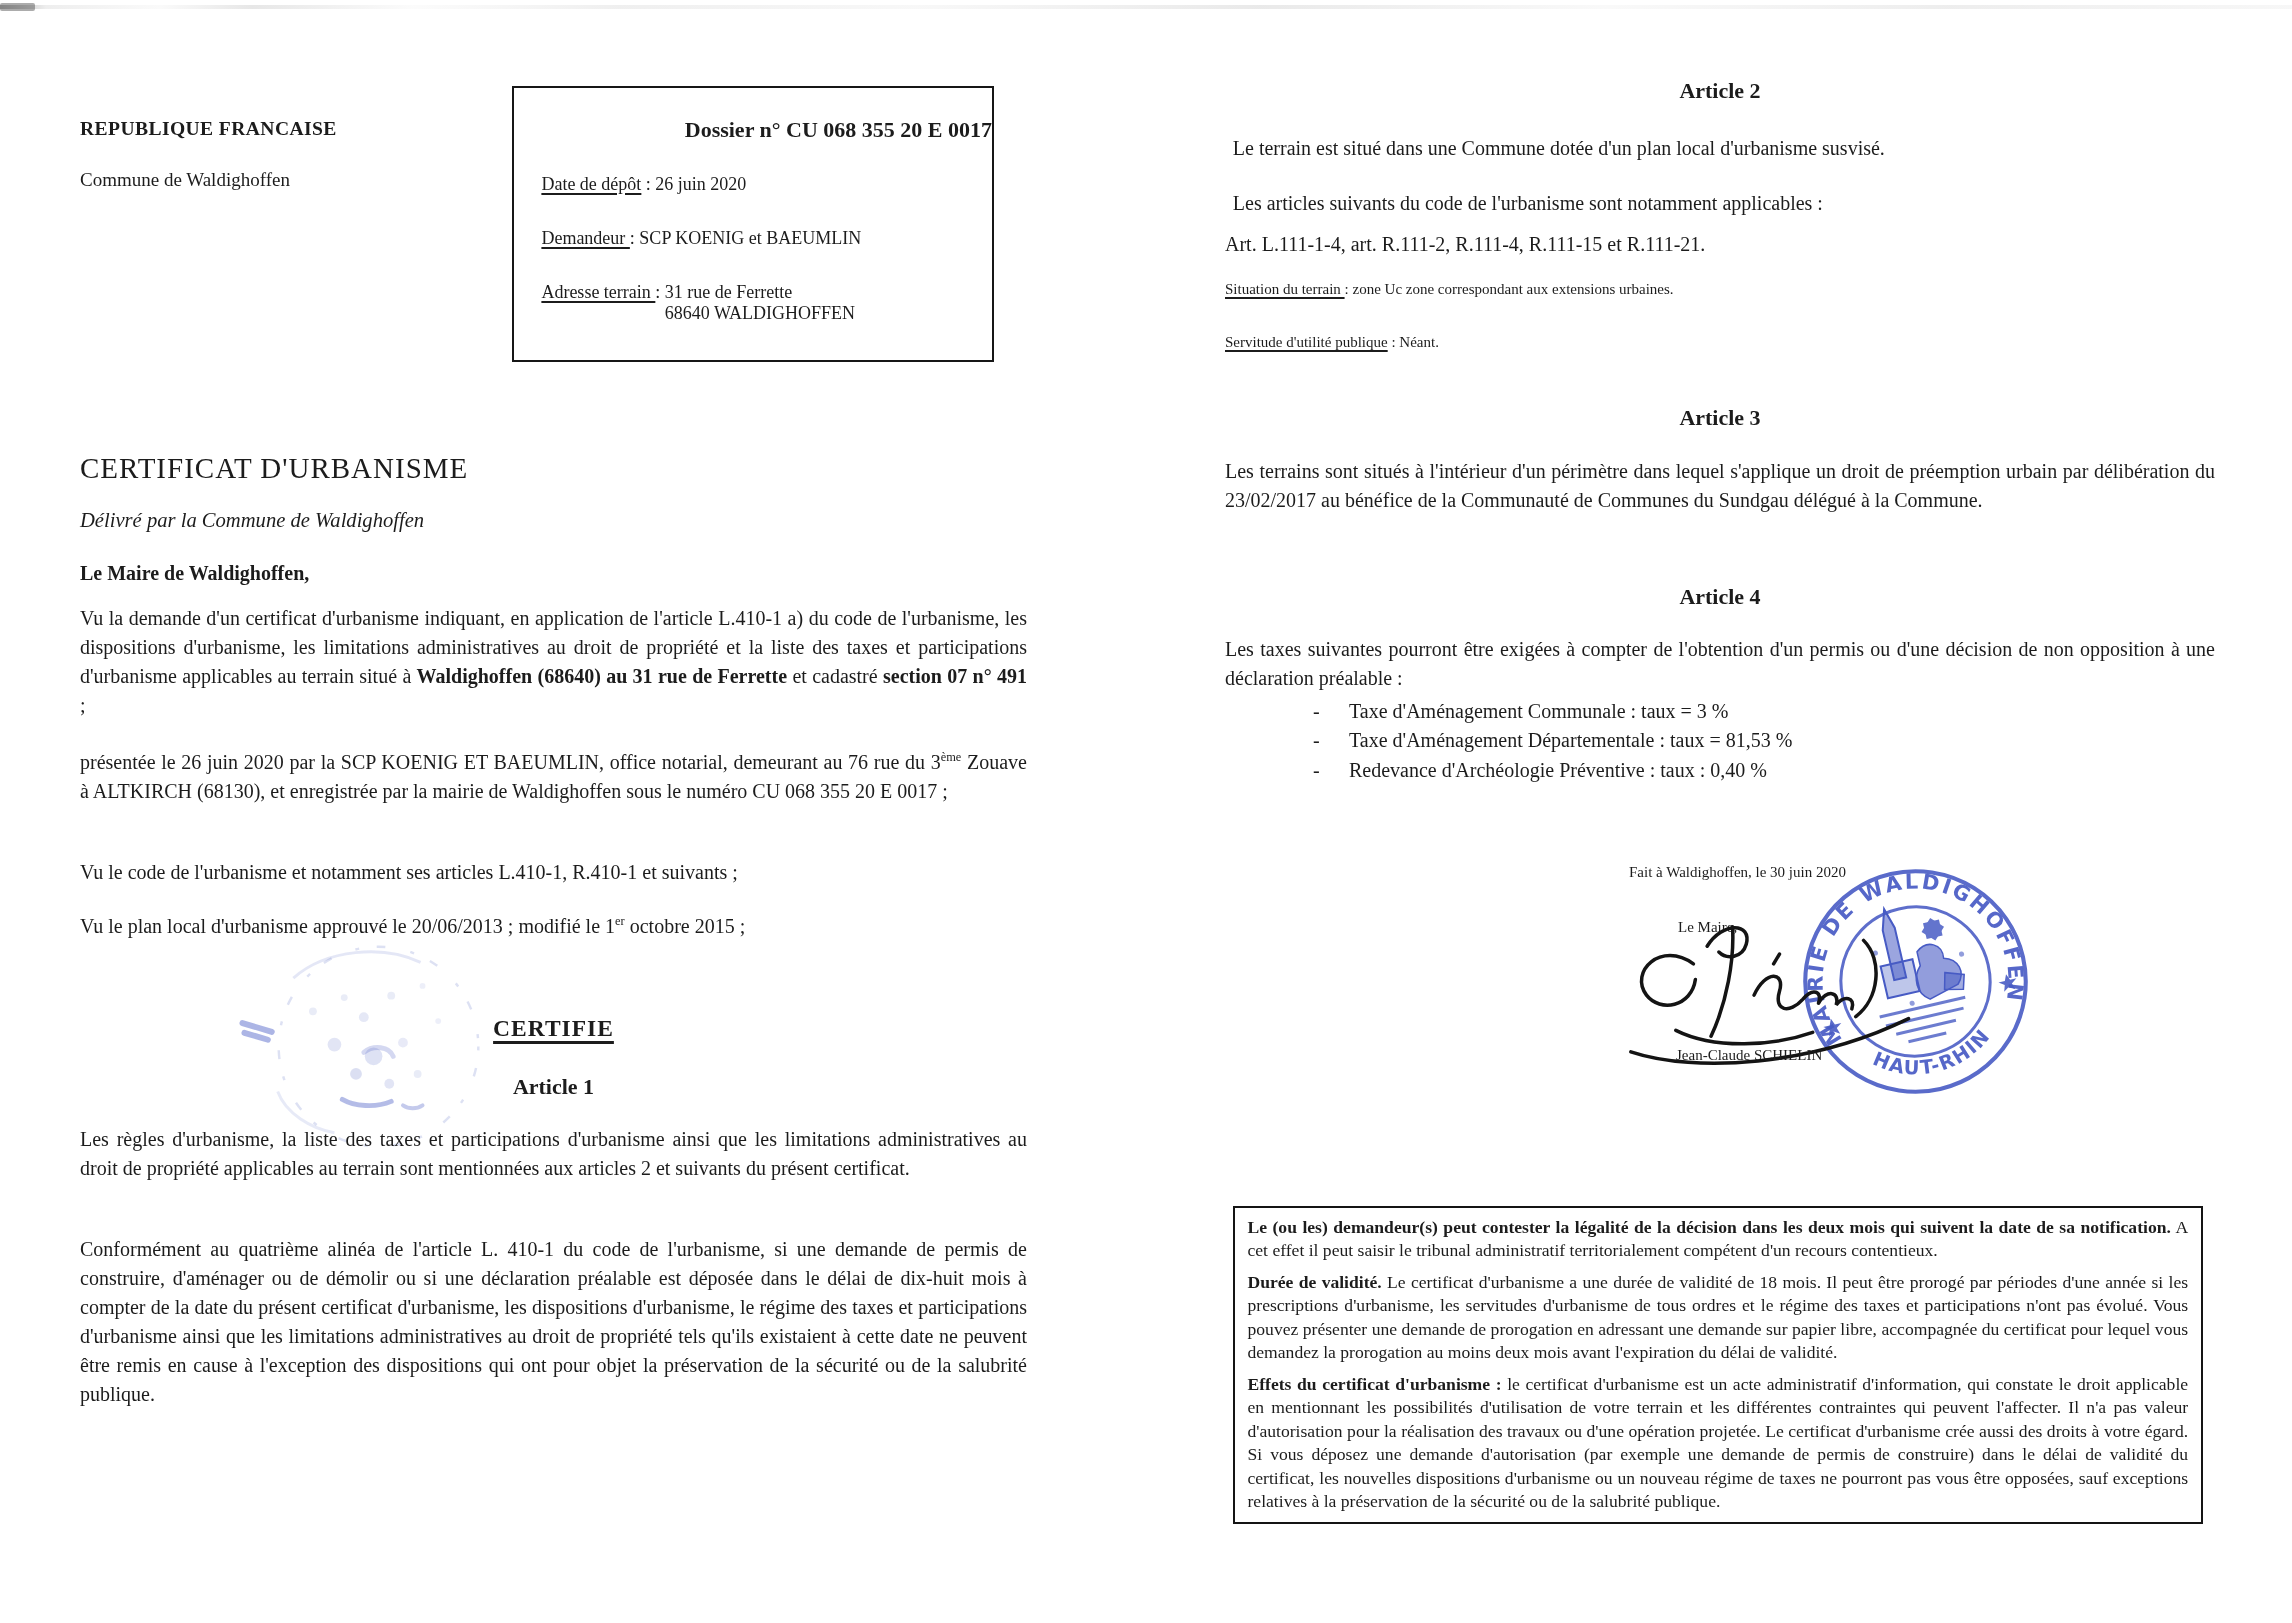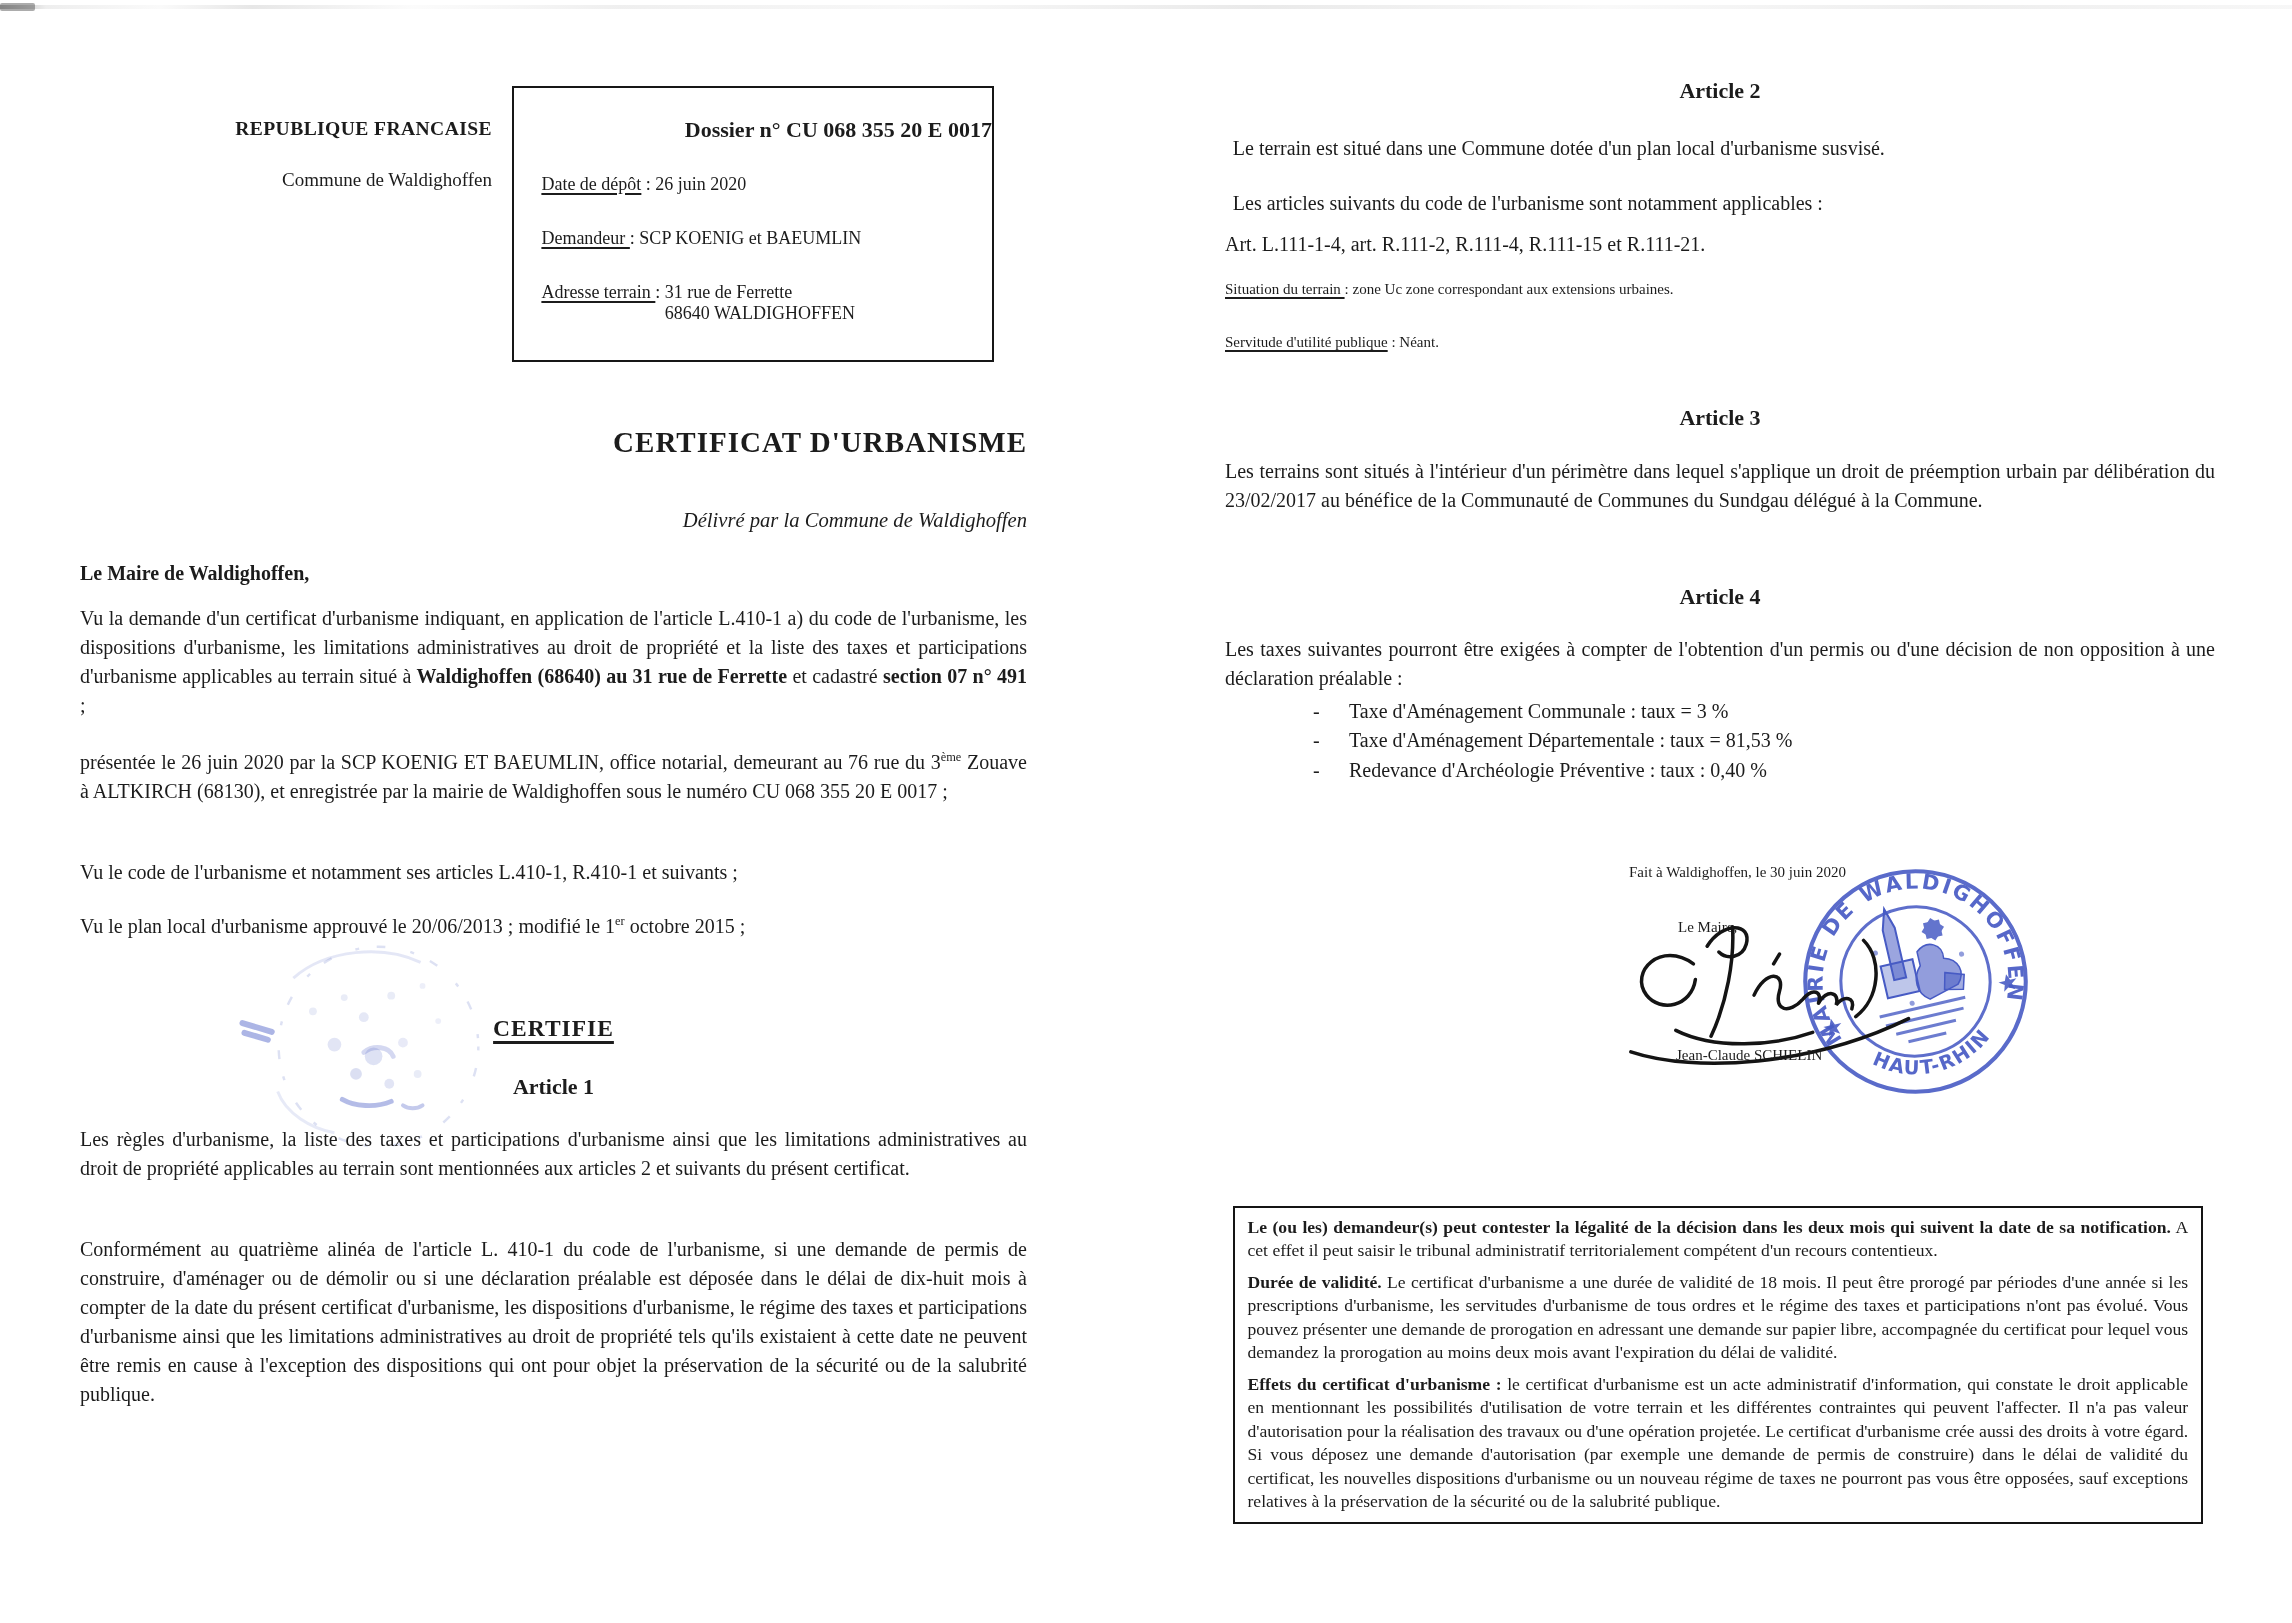--- a/index.html
+++ b/index.html
@@ -2,42 +2,42 @@
 <html><head>
 <meta charset="utf-8">
 <style>
   html,body{margin:0;padding:0;background:#e8e8e8;}
   .page{position:relative;width:2293px;height:1623px;background:#ffffff;
         font-family:"Liberation Serif", serif;color:#1c1c1c;overflow:hidden;}
   .abs{position:absolute;margin:0;}
   .b{font-weight:700;}
   sup{font-size:0.62em;line-height:0;vertical-align:super;}
   .ul{text-decoration:underline;text-underline-offset:2.9px;text-decoration-thickness:1.5px;}
-  .center{text-align:right;}
+  .center{text-align:left;}
   .just{text-align:justify;}
 
   
   .scan-top{position:absolute;top:4.9px;left:0;width:100%;height:3.9px;opacity:.45;
     background:linear-gradient(90deg,#4a4a4a 0%,#d9d9d9 2%,#f4f4f4 7%,#c9c9c9 11%,
       #f7f7f7 18%,#dcdcdc 27%,#efefef 40%,#cfcfcf 55%,#f2f2f2 70%,#d8d8d8 85%,#ededed 100%);}
   .scan-top-smudge{position:absolute;top:2.9px;left:0;width:35px;height:7.8px;background:#5a5a5a;opacity:.5;border-radius:2px;}
 
   
   .col-left{position:absolute;left:80px;top:0;width:947px;height:1623px;}
   .col-right{position:absolute;left:1225px;top:0;width:990px;height:1357px;}
 
   .rf{top:118px;left:0;width:412px;font-weight:700;font-size:19.6px;letter-spacing:0.4px;}
   .commune{top:169px;left:0;width:412px;font-size:19px;}
 
   .dossier-box{top:86px;left:432px;width:482px;height:276px;border:2.5px solid #161616;box-sizing:border-box;}
   .d-title{position:absolute;top:29px;left:0;width:100%;text-align:right;font-weight:700;font-size:22px;}
   .d-row{position:absolute;left:27.4px;font-size:18px;white-space:nowrap;}
   .d-row .val2col{display:inline-block;vertical-align:top;}
 
-  .doc-title{top:426px;left:0;width:100%;font-weight:700;font-size:29px;letter-spacing:1px;}
+  .doc-title{top:452px;left:0;width:100%;font-weight:400;font-size:29px;letter-spacing:1px;}
   .doc-subtitle{top:509px;left:0;width:100%;font-style:italic;font-size:20.6px;}
   .salutation{top:562px;left:0;font-weight:700;font-size:20px;}
 
   .body-p{font-size:20px;line-height:29px;width:100%;}
   .h-article{width:100%;text-align:center;font-weight:700;font-size:22px;}
   .certifie{top:1015px;left:0;width:100%;text-align:center;font-weight:700;font-size:23.5px;
             letter-spacing:1px;text-decoration:underline;text-decoration-thickness:2.5px;text-underline-offset:4.9px;}
 
   .line-p{font-size:15px;white-space:nowrap;}
 

